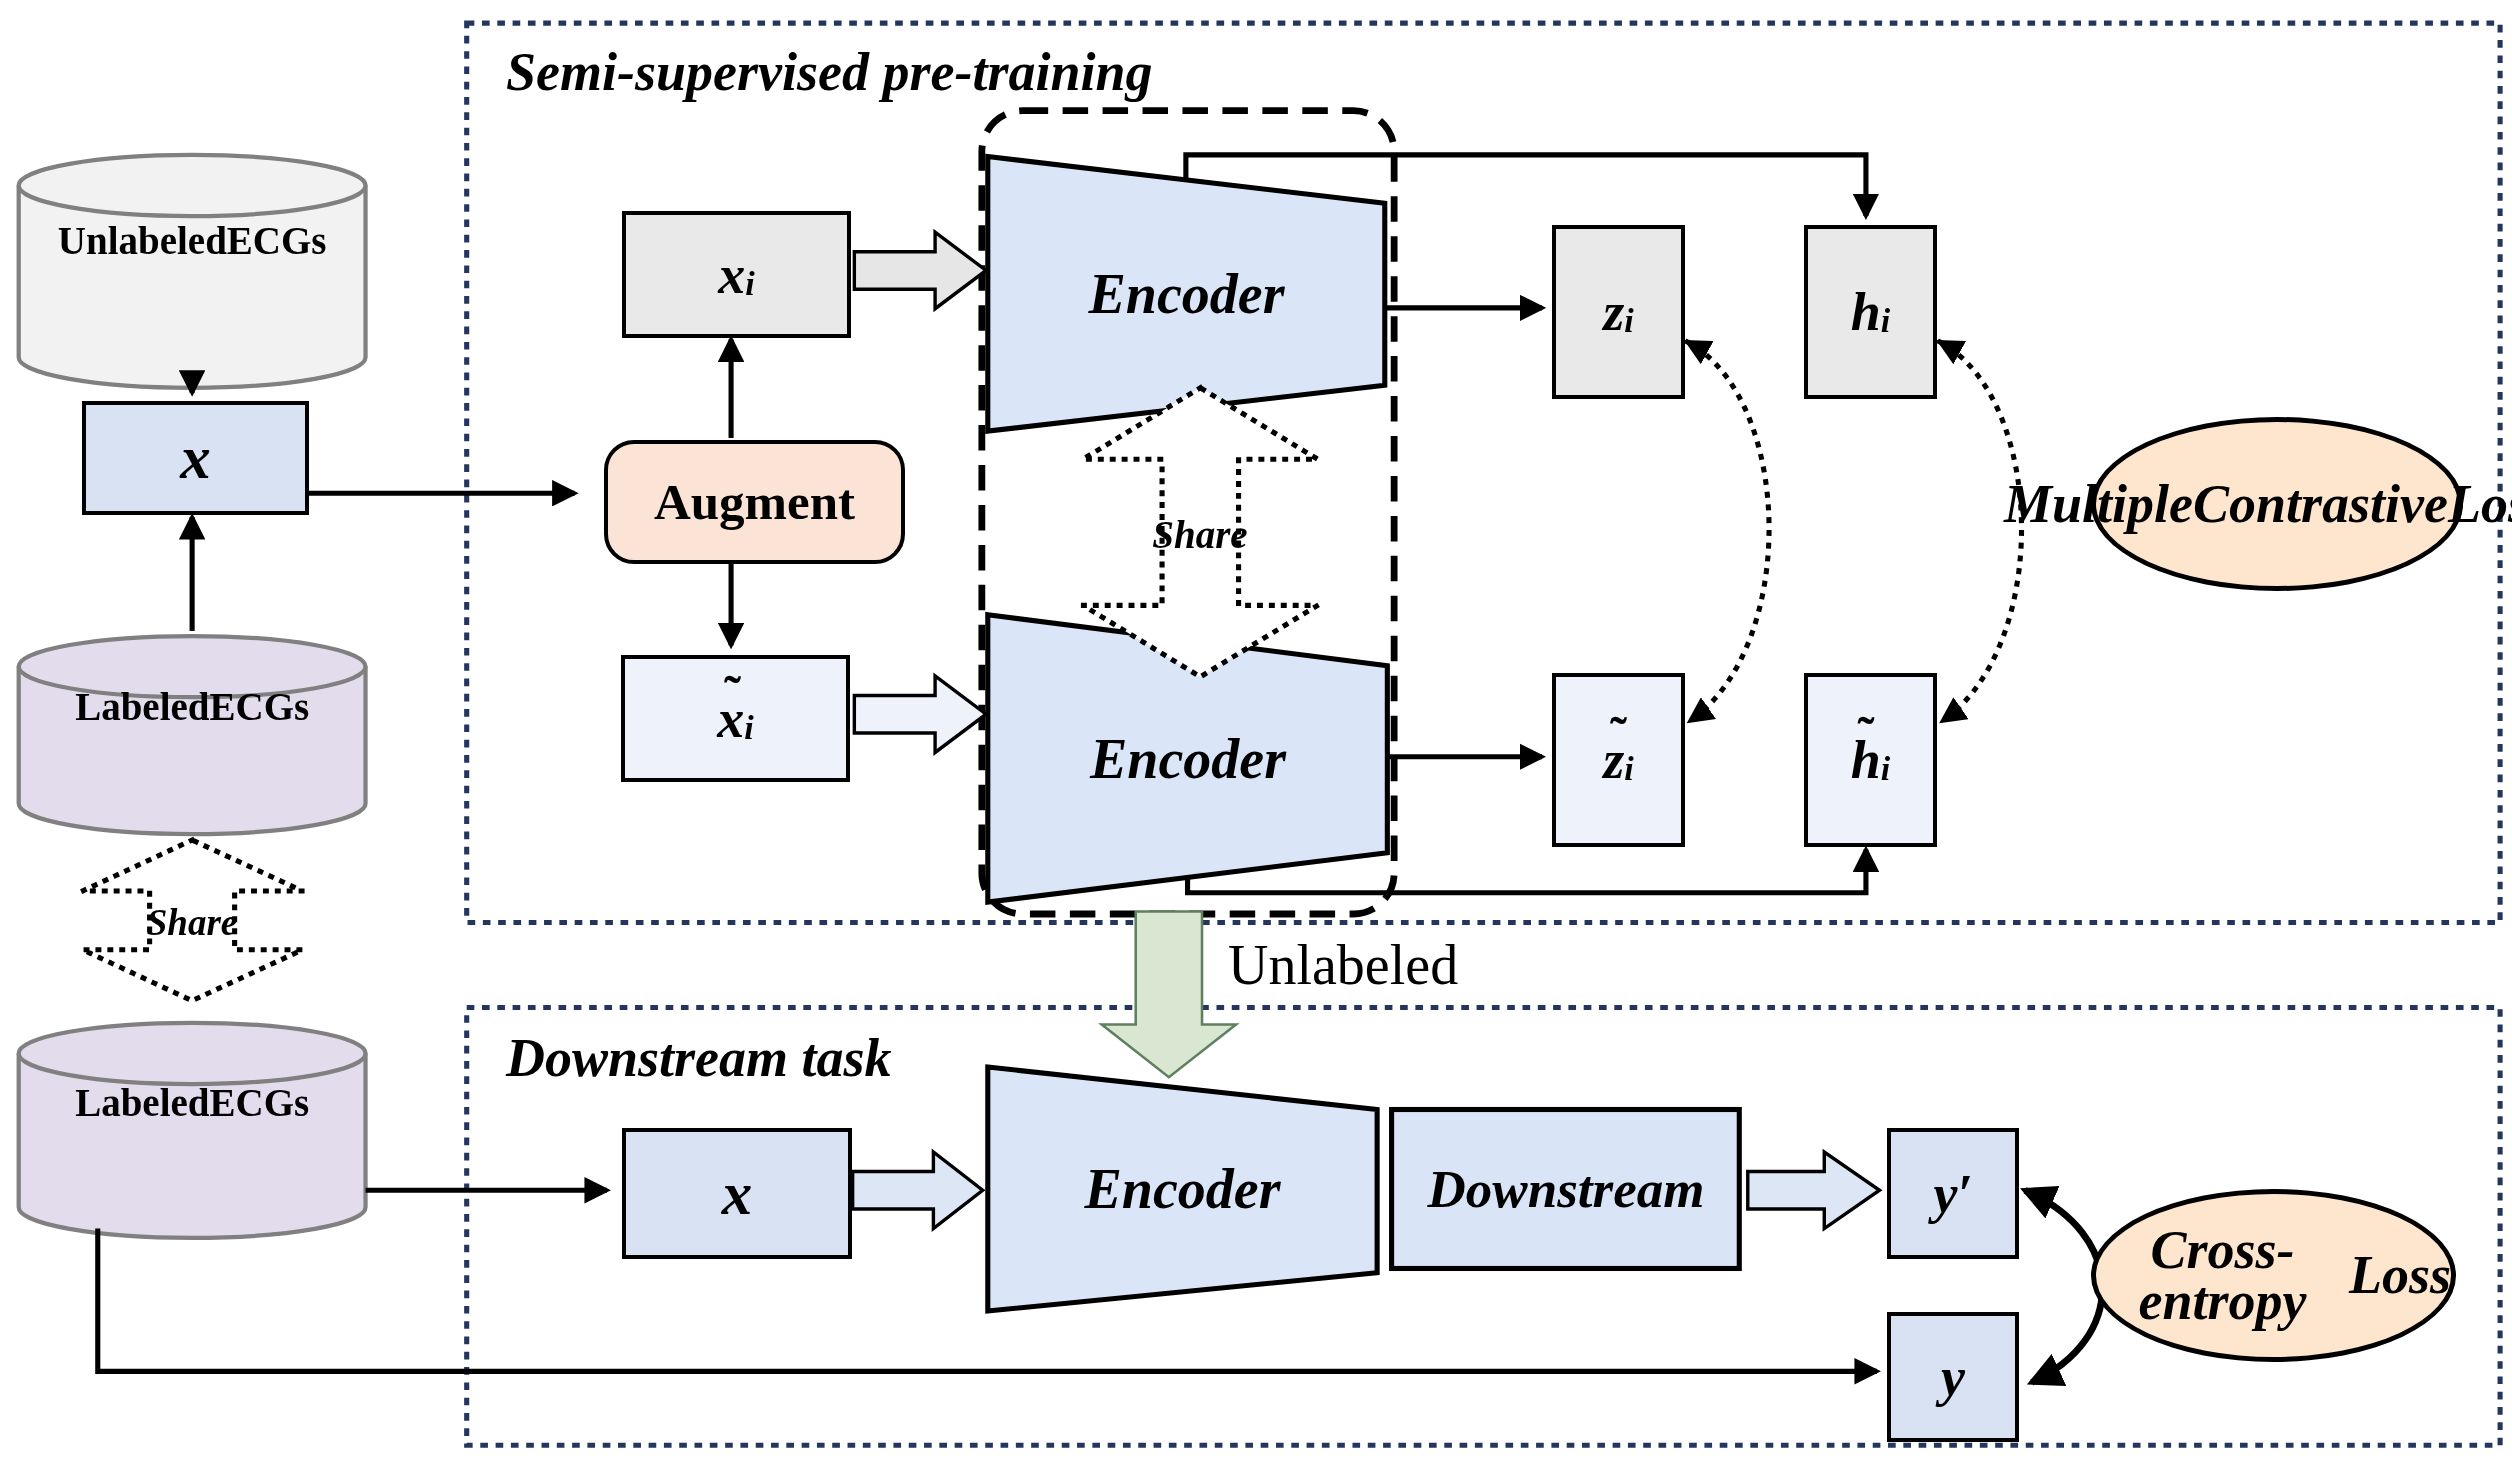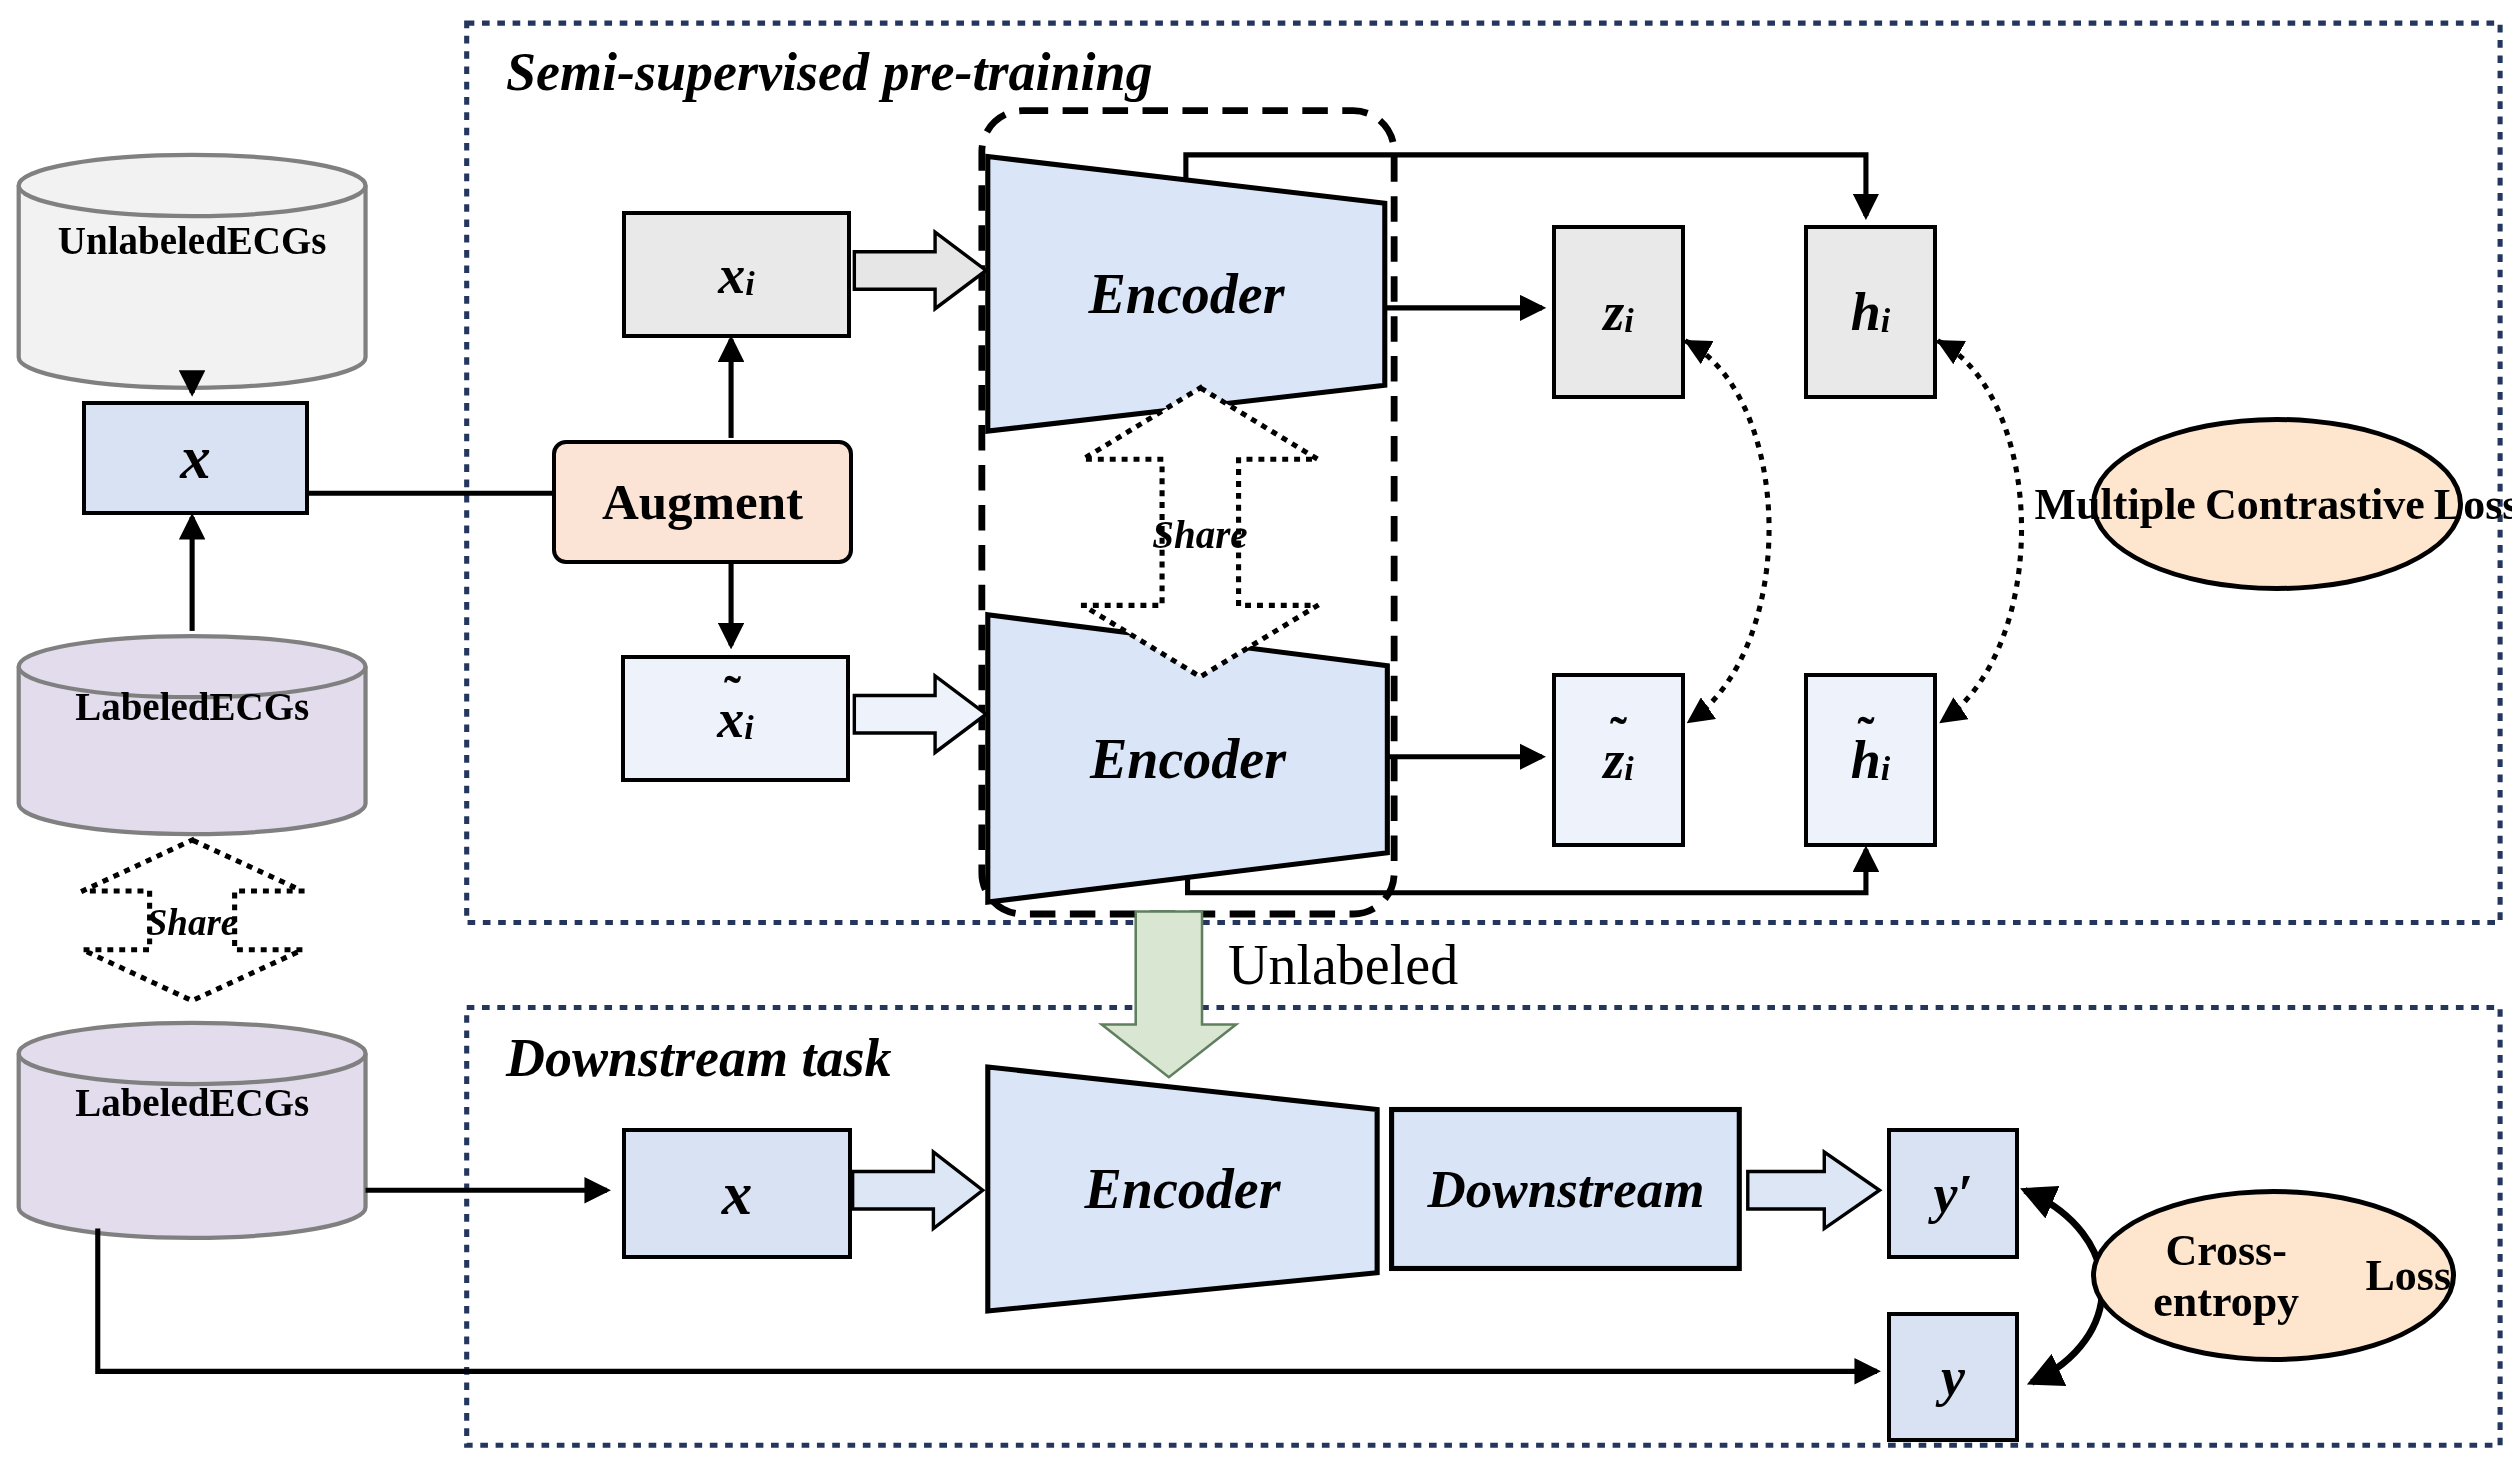--- a/index.html
+++ b/index.html
@@ -10,21 +10,21 @@
   .center{display:flex;align-items:center;justify-content:center;text-align:center;}
   .col{}
   .title{font-weight:bold;font-style:italic;font-size:54px;white-space:nowrap;}
   .vbox{position:absolute;z-index:3;border:4.3px solid #000;display:flex;align-items:center;
         justify-content:center;font-weight:bold;font-style:italic;font-size:54px;}
   .vbox sub{font-size:34px;font-style:italic;transform:translateY(8.5px);}
   .tilde{display:inline-block;width:0;font-size:51px;font-style:normal;
          transform:translate(6.8px,-25.5px);}
   .cyl-label{font-weight:bold;font-size:39px;line-height:53px;z-index:3;}
   .ellipse{position:absolute;z-index:3;border:5.1px solid #000;border-radius:50%;
-           font-weight:bold;font-size:44px;line-height:51px;gap:9px;}
+           font-weight:bold;font-style:italic;font-size:54px;line-height:51px;}
   .simbox{position:absolute;z-index:3;border:3.4px dotted #000;background:transparent;
           font-size:37px;line-height:54px;}
   .sharetxt{font-weight:bold;font-style:italic;font-size:39px;z-index:3;}
   .plain{font-size:56px;z-index:3;white-space:nowrap;}
 </style>
 </head>
 <body>
 
 <div class="stage">
 
@@ -158,21 +158,21 @@
     <span class="tilde"></span>
       <span>y′</span>
       <sub></sub>
   </div>
   <div class="vbox" style="left:1887px;top:1312px;width:124px;height:122px;background:#d9e2f3;">
     <span class="tilde"></span>
       <span>y</span>
       <sub></sub>
   </div>
 
-  <div class="vbox" style="left:552px;top:440px;width:293px;height:116px;background:#fbe3d6;border-radius:14px;font-style:normal;font-size:51px;">
+  <div class="vbox" style="left:604px;top:440px;width:293px;height:116px;background:#fbe3d6;border-radius:30px;font-style:normal;font-size:51px;">
     <span>Augment</span>
   </div>
 
   <div class="txt center" style="left:988px;top:156px;width:397px;height:275px;font-weight:bold;font-style:italic;font-size:56px;">Encoder</div>
   <div class="txt center" style="left:988px;top:615px;width:400px;height:287px;font-weight:bold;font-style:italic;font-size:56px;">Encoder</div>
   <div class="txt center" style="left:988px;top:1067px;width:389px;height:244px;font-weight:bold;font-style:italic;font-size:56px;">Encoder</div>
   <div class="txt center" style="left:1392px;top:1109px;width:348px;height:159px;font-weight:bold;font-style:italic;font-size:53px;">Downstream</div>
 
   <div class="txt sharetxt center" style="left:1115px;top:510px;width:170px;height:48px;">Share</div>
   <div class="txt sharetxt center" style="left:107px;top:899px;width:170px;height:46px;font-size:37px;">Share</div>

